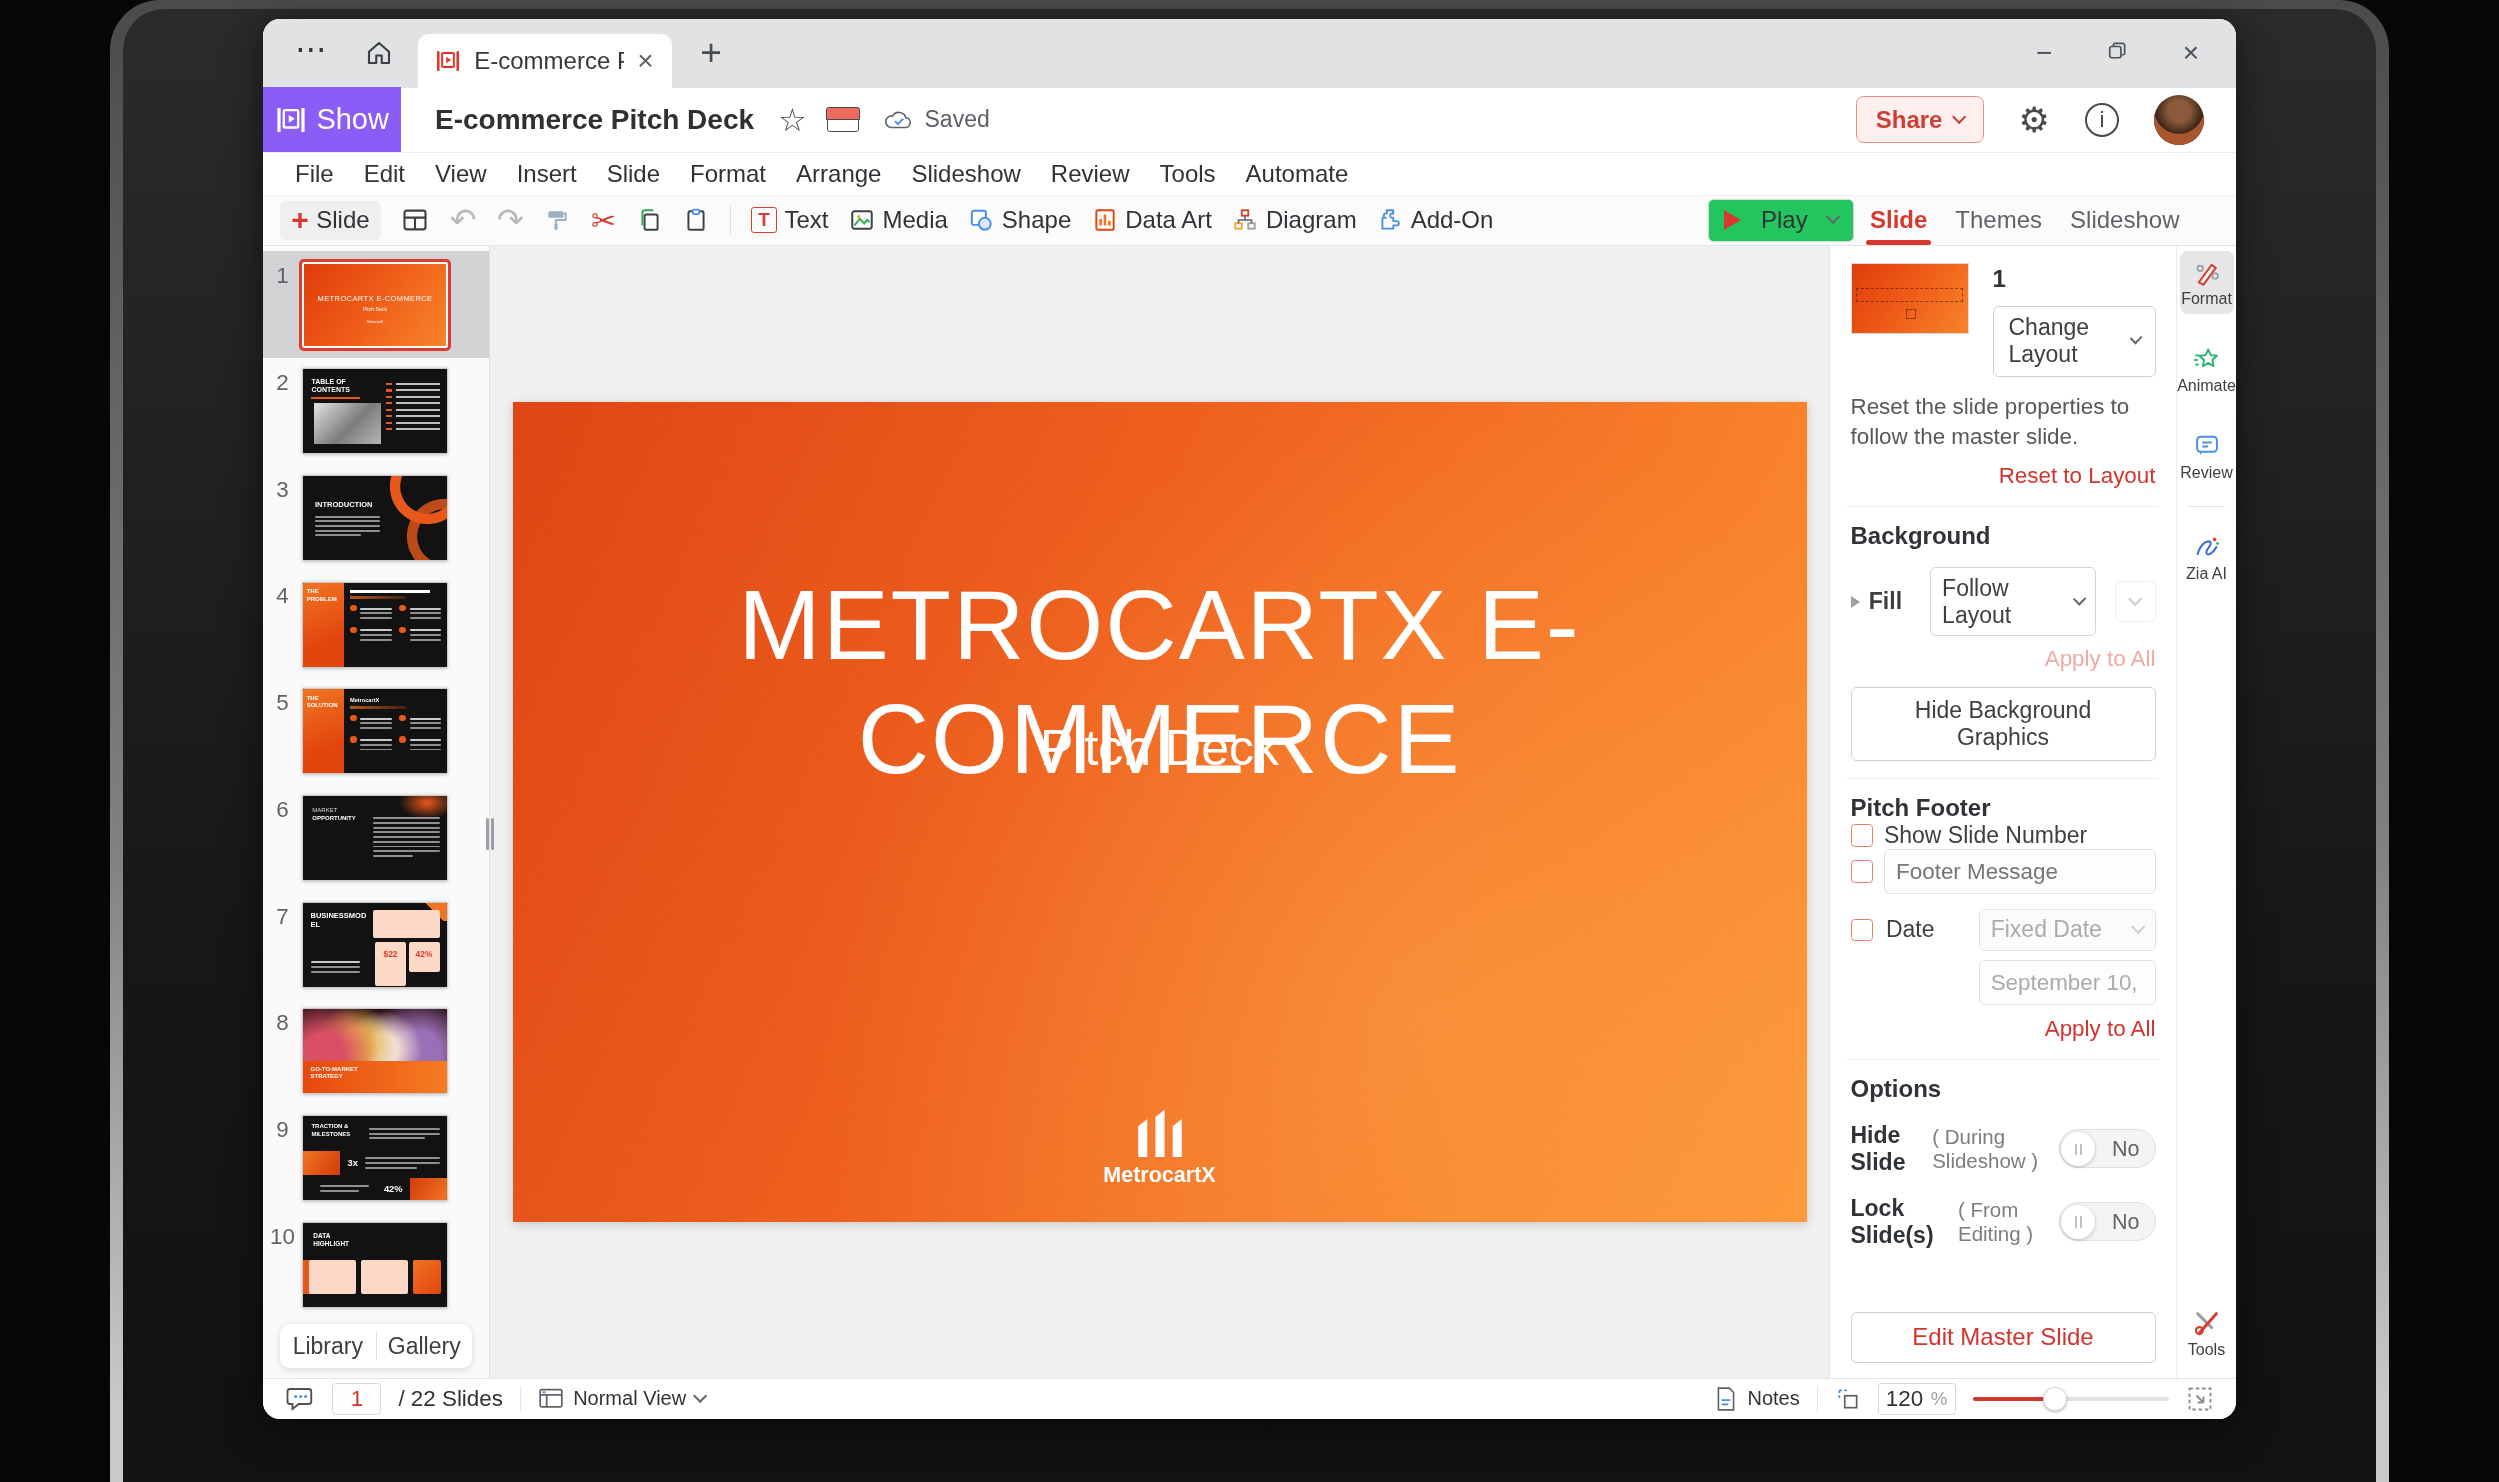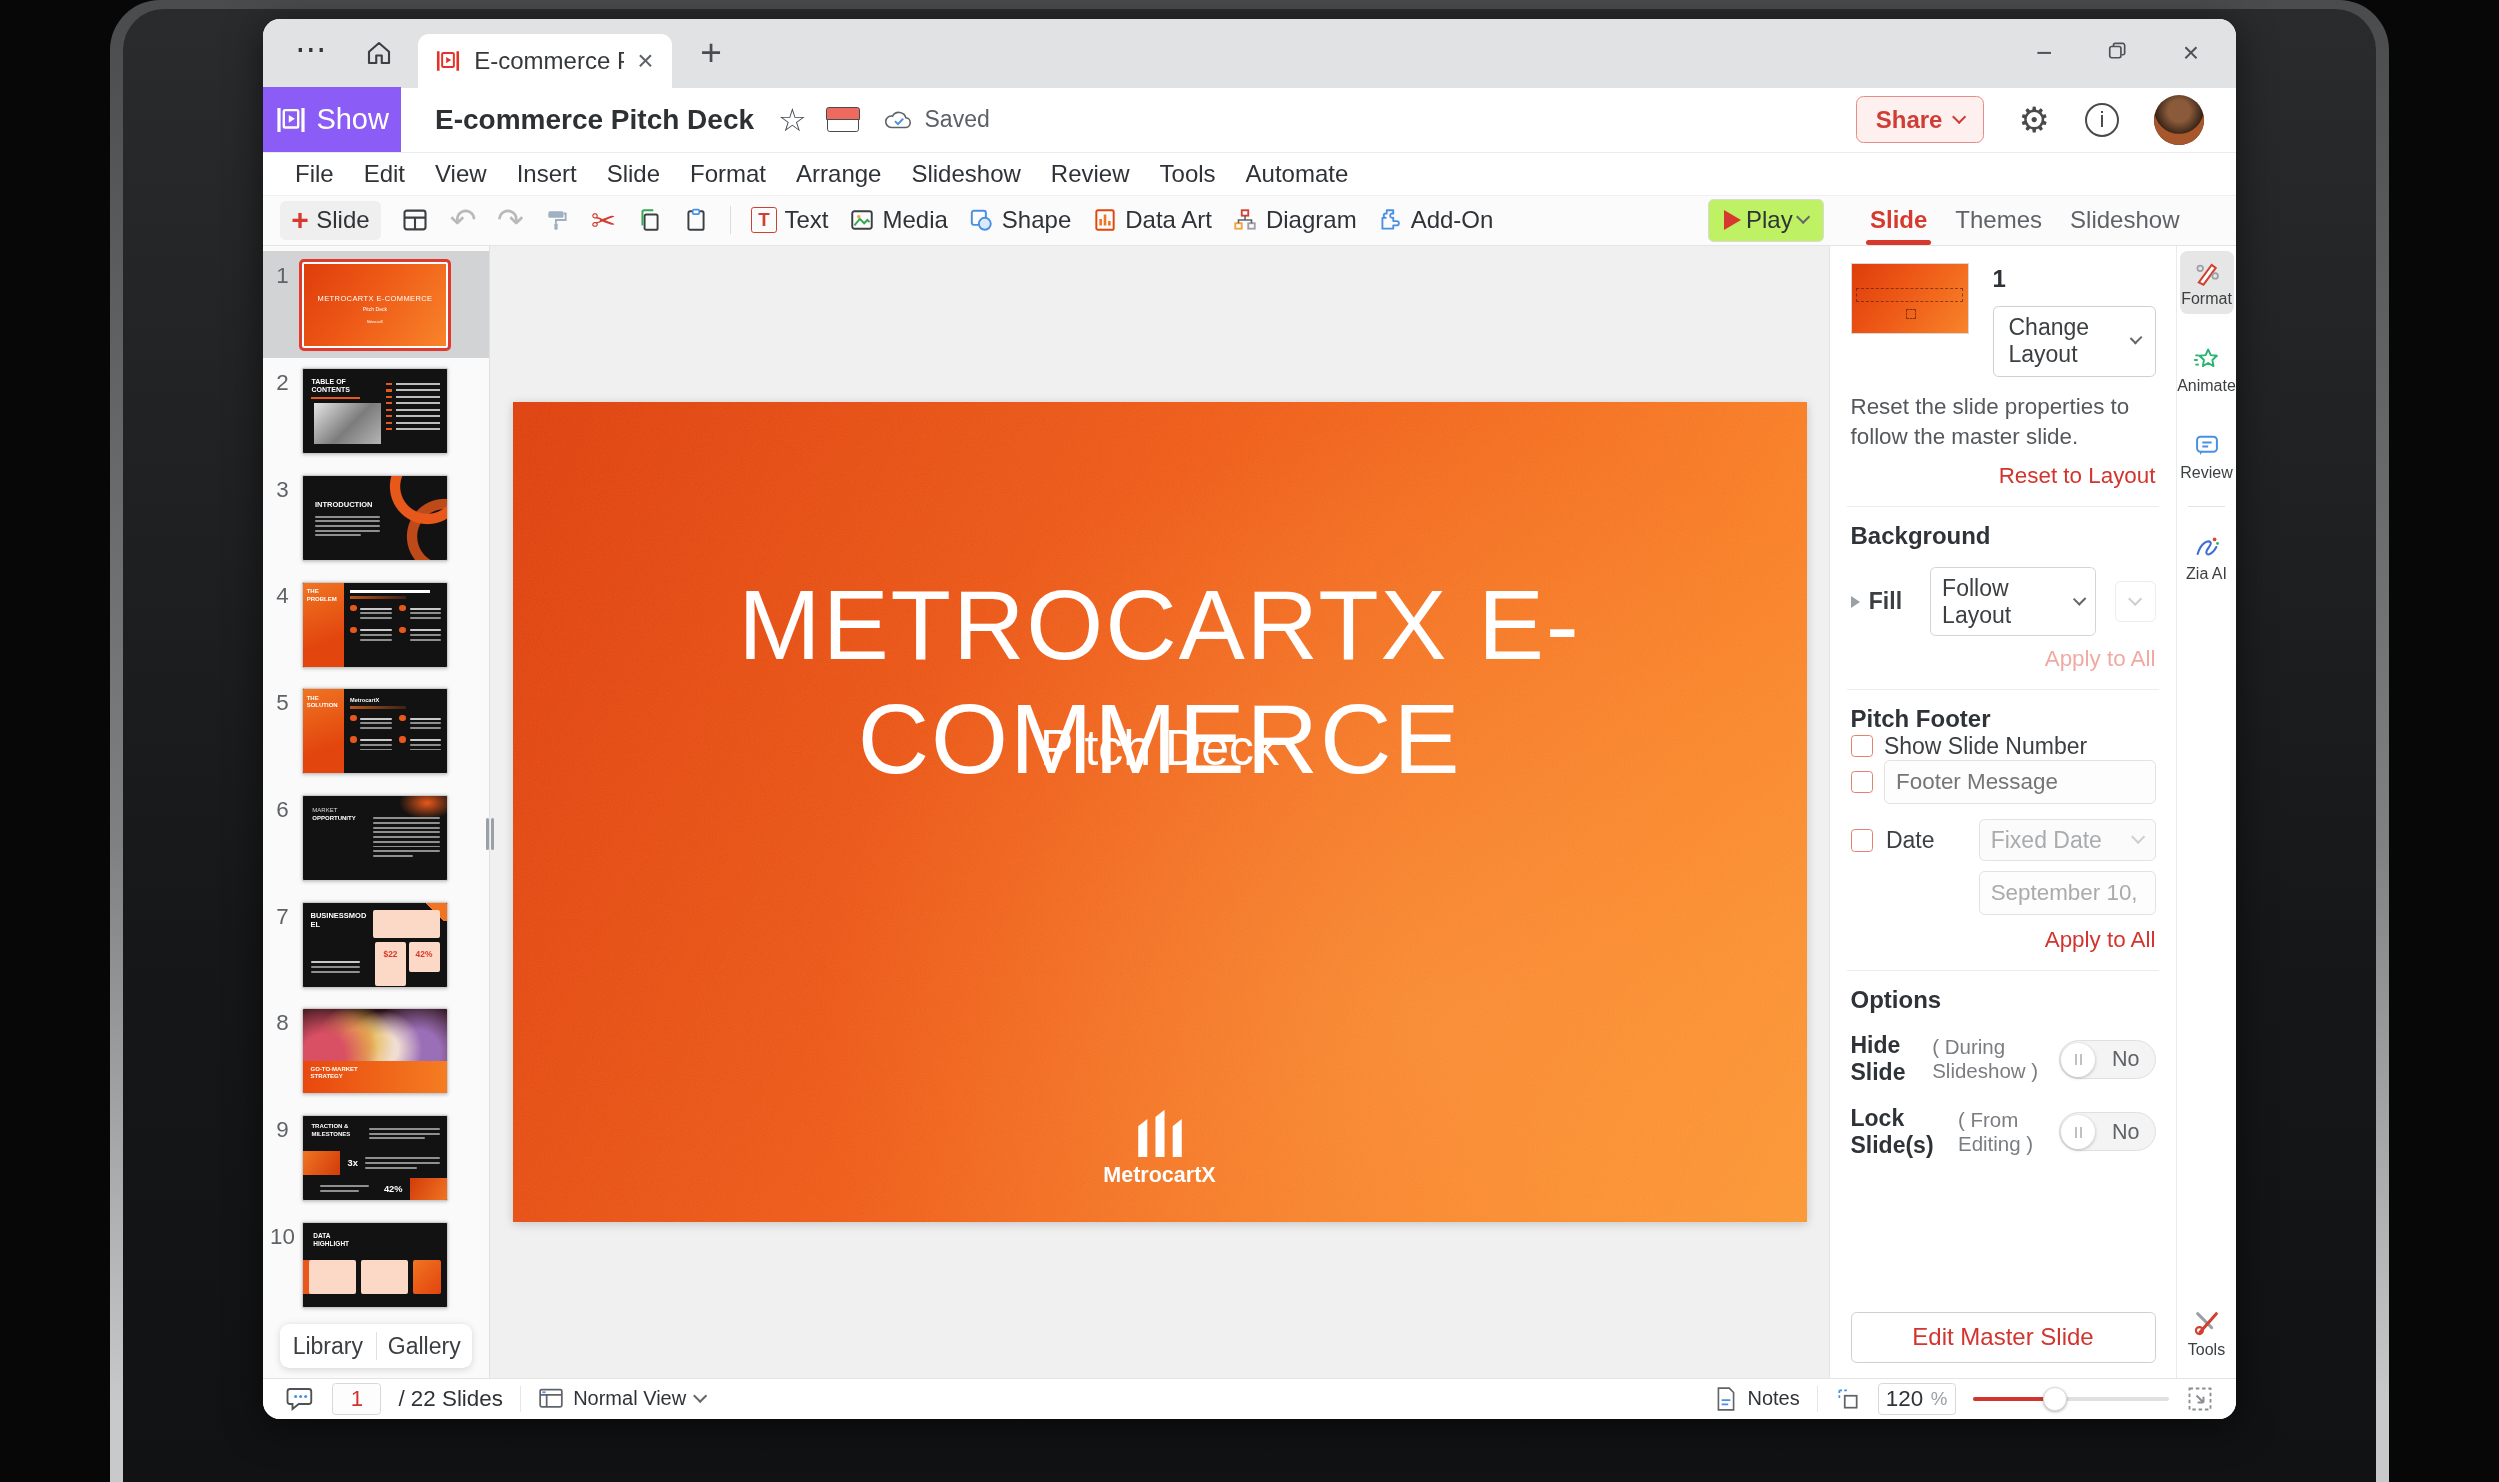--- a/index.html
+++ b/index.html
@@ -56,21 +56,21 @@
   .menu-item { font-size:24px; color:#2f3337; cursor:pointer; }
 
   
   .toolrow { height:50px; background:#fbfbfb; border-bottom:0.9px solid #e4e4e4; display:flex; align-items:center; flex:none; }
   .tool-left { display:flex; align-items:center; gap:20.5px; padding-left:17px; flex:1; position:relative; }
   .tbtn { display:flex; align-items:center; gap:7.5px; font-size:24px; color:#2f3337; cursor:pointer; }
   .add-slide { background:#efefef; border-radius:5.6px; padding:4.7px 11.2px; }
   .plus { color:#d7392e; font-size:30px; font-weight:600; line-height:1; }
   .tsep { width:0.9px; height:28px; background:#ddd; }
   .ic { display:flex; align-items:center; }
-  .play-btn { position:absolute; left:1445px; display:flex; align-items:center; gap:5px; background:#bef264;
+  .play-btn { position:absolute; left:1445px; display:flex; align-items:center; gap:20px; background:#22c55e;
               border:0.9px solid #d9d9d9; border-radius:5.6px; padding:6.5px 15px; font-size:24px; color:#2f3337; cursor:pointer; }
   .play-tri { width:0; height:0; border-left:17px solid #d7392e; border-top:10.3px solid transparent; border-bottom:10.3px solid transparent; }
   .chev { width:10.3px; height:10.3px; border-right:2.3px solid #666; border-bottom:2.3px solid #666;
           transform:rotate(45deg); margin-top:-5.6px; }
   .ptabs { width:347px; flex:none; height:100%; display:flex; align-items:center; gap:28px; padding-left:41px; }
   .ptab { font-size:24px; color:#5f6368; cursor:pointer; height:100%; display:flex; align-items:center; position:relative; }
   .ptab.active { color:#d7392e; font-weight:600; }
   .ptab.active::after { content:""; position:absolute; left:-3.7px; right:-3.7px; bottom:0; height:4.7px; background:#d7392e; border-radius:2.8px; }
   .railgap { width:60px; flex:none; }
 
@@ -747,20 +747,21 @@
         <span class="fill-lab">Fill</span>
         <span class="select" style="width:166px">
           <span>Follow Layout</span>
           <span class="chev"></span>
         </span>
         <span class="swatch">
             <span class="chev"></span>
           </span>
       </div>
       <div class="link-dis">Apply to All</div>
+      <button class="wide-btn">Hide Background Graphics</button>
       <hr class="phr">
       <div class="phead">Pitch Footer</div>
       <div class="chk-row">
         <span class="chk"></span>
         <span>Show Slide Number</span>
       </div>
       <div class="chk-row">
         <span class="chk"></span>
         <input class="inp footer-inp" disabled="" placeholder="Footer Message" style="">
       </div>

